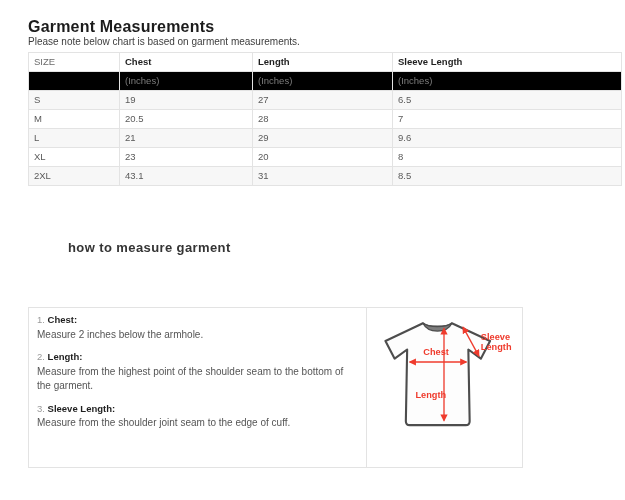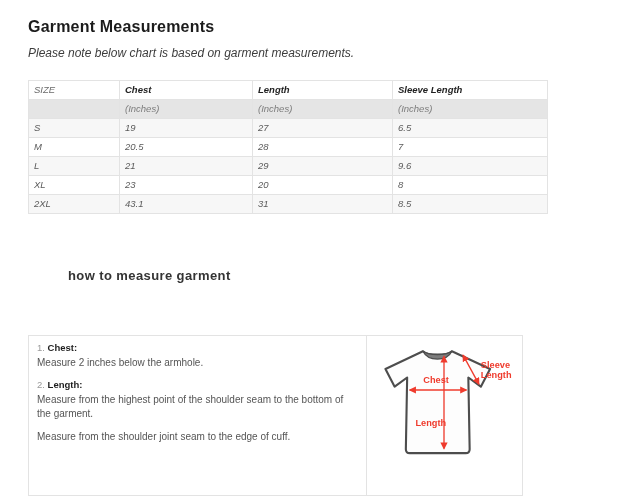--- a/index.html
+++ b/index.html
@@ -14,51 +14,48 @@
 
   .page-title {
     margin-top: 19px;
     font-size: 16px;
     font-weight: bold;
     color: #1c1c1c;
     line-height: 1.05;
     letter-spacing: 0.2px;
   }
   .note {
-    margin-top: 10px;
-    font-size: 12px;
+    font-size: 10px;
     color: #3d3d3d;
-    font-style: italic;
   }
 
   table.size-table {
-    margin-top: 20px;
+    margin-top: 5px;
     border-collapse: collapse;
-    width: 520px;
+    width: 594px;
     table-layout: fixed;
     font-size: 9.5px;
-    font-style: italic;
   }
   table.size-table th, table.size-table td {
     border: 1px solid #e3e3e3;
     height: 19px;
     padding: 2px 5px;
     text-align: left;
     vertical-align: middle;
     font-weight: normal;
     color: #5a5a5a;
     overflow: hidden;
     white-space: nowrap;
   }
   table.size-table th { color: #1f1f1f; font-weight: bold; }
   table.size-table th.col-size { color: #6b6b6b; font-weight: normal; }
   table.size-table th:nth-child(1), table.size-table td:nth-child(1) { width: 91px; }
   table.size-table th:nth-child(2), table.size-table td:nth-child(2) { width: 133px; }
   table.size-table th:nth-child(3), table.size-table td:nth-child(3) { width: 140px; }
-  table.size-table tr.striped { background: #e5e5e5; }
+  table.size-table tr.striped { background: #000000; }
   table.size-table tr.striped td { color: #7d7d7d; }
   table.size-table tbody tr.data-row:nth-child(even) { background: #f7f7f7; }
 
   .measure-heading {
     margin-top: 54px;
     font-size: 13px;
     font-weight: bold;
     color: #343434;
     letter-spacing: 0.4px;
     margin-left: 40px;
@@ -159,20 +156,21 @@
     <div class="measure-instructions">
         <div class="measure-item">
           <div class="measure-item-title"><span class="item-num">1.</span> <span class="item-label">Chest:</span></div>
           <div class="measure-item-text">Measure 2 inches below the armhole.</div>
         </div>
         <div class="measure-item">
           <div class="measure-item-title"><span class="item-num">2.</span> <span class="item-label">Length:</span></div>
           <div class="measure-item-text">Measure from the highest point of the shoulder seam to the bottom of the garment.</div>
         </div>
         <div class="measure-item">
+          <div class="measure-item-title"><span class="item-num">3.</span> <span class="item-label">Sleeve Length:</span></div>
           <div class="measure-item-text">Measure from the shoulder joint seam to the edge of cuff.</div>
         </div>
       </div>
     <div class="measure-diagram">
       <svg class="tshirt-svg" width="150" height="150" viewBox="0 0 114 114" xmlns="http://www.w3.org/2000/svg">
         <defs>
           <marker id="arr" viewBox="0 0 10 10" refX="8.5" refY="5" markerWidth="5.5" markerHeight="5.5" orient="auto-start-reverse">
             <path d="M0,0 L10,5 L0,10 z" fill="#ef3b2d"></path>
           </marker>
         </defs>

